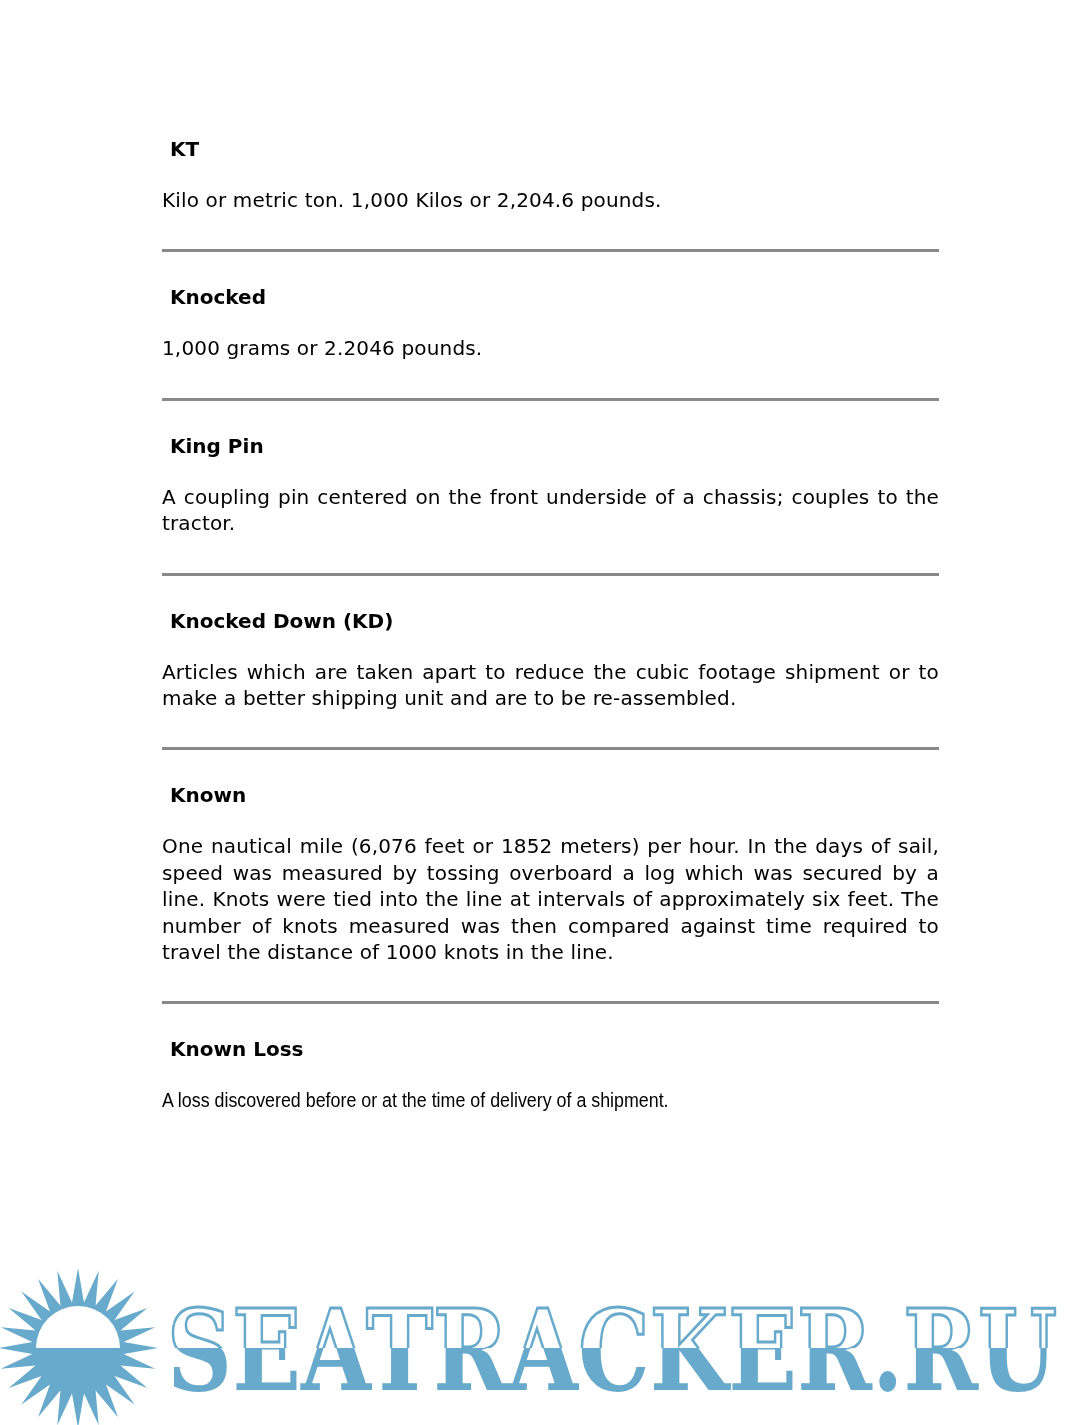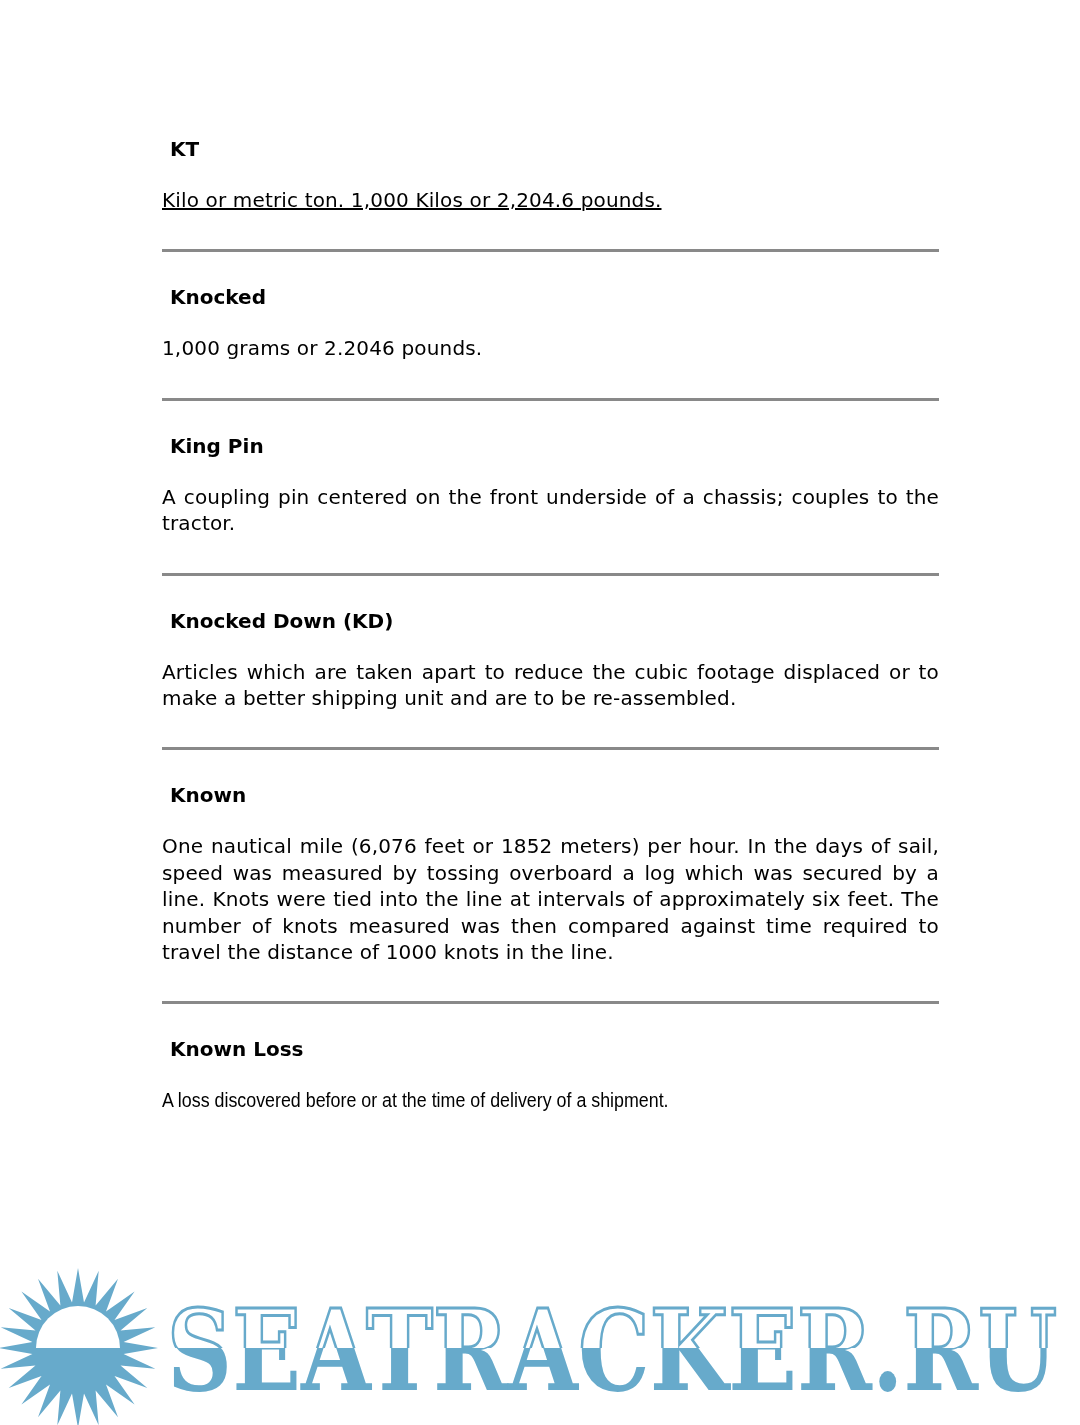--- a/index.html
+++ b/index.html
@@ -42,21 +42,21 @@
       transform-origin: left center;
       white-space: nowrap;
       letter-spacing: 0;
     }
     .divider {
       height: 3px;
       background: #898989;
       border: none;
       margin: 36px 0 32px 0;
     }
-    .entry-kt .entry-def { margin-bottom: 0; text-decoration: underline; }
+    .entry-kt .entry-def { margin-bottom: 0; }
     .logo {
       position: absolute;
       left: 0;
       top: 1262px;
       width: 995px;
       height: 163px;
     }
     .logo svg { display: block; }
   </style>
 </head>
@@ -77,21 +77,21 @@
   <div class="divider"></div>
 
   <div class="entry">
     <p class="entry-term">King Pin</p>
     <p class="entry-def">A coupling pin centered on the front underside of a chassis; couples to the tractor.</p>
   </div>
   <div class="divider"></div>
 
   <div class="entry">
     <p class="entry-term">Knocked Down (KD)</p>
-    <p class="entry-def">Articles which are taken apart to reduce the cubic footage displaced or to make a better shipping unit and are to be re-assembled.</p>
+    <p class="entry-def">Articles which are taken apart to reduce the cubic footage shipment or to make a better shipping unit and are to be re-assembled.</p>
   </div>
   <div class="divider"></div>
 
   <div class="entry">
     <p class="entry-term">Known</p>
     <p class="entry-def">One nautical mile (6,076 feet or 1852 meters) per hour. In the days of sail, speed was measured by tossing overboard a log which was secured by a line. Knots were tied into the line at intervals of approximately six feet. The number of knots measured was then compared against time required to travel the distance of 1000 knots in the line.</p>
   </div>
   <div class="divider"></div>
 
   <div class="entry">

